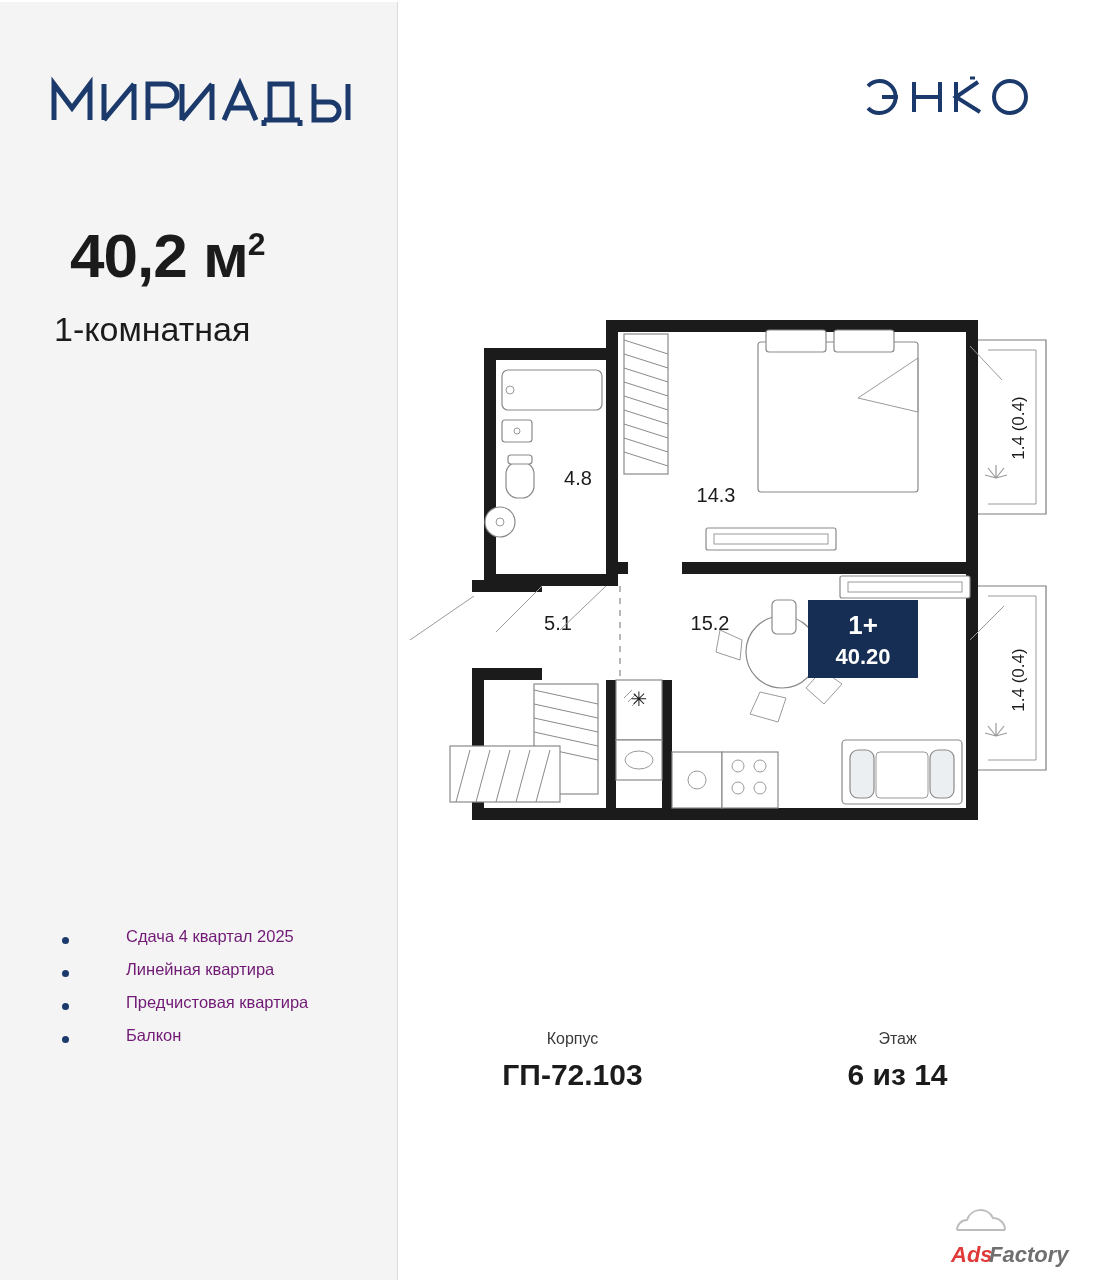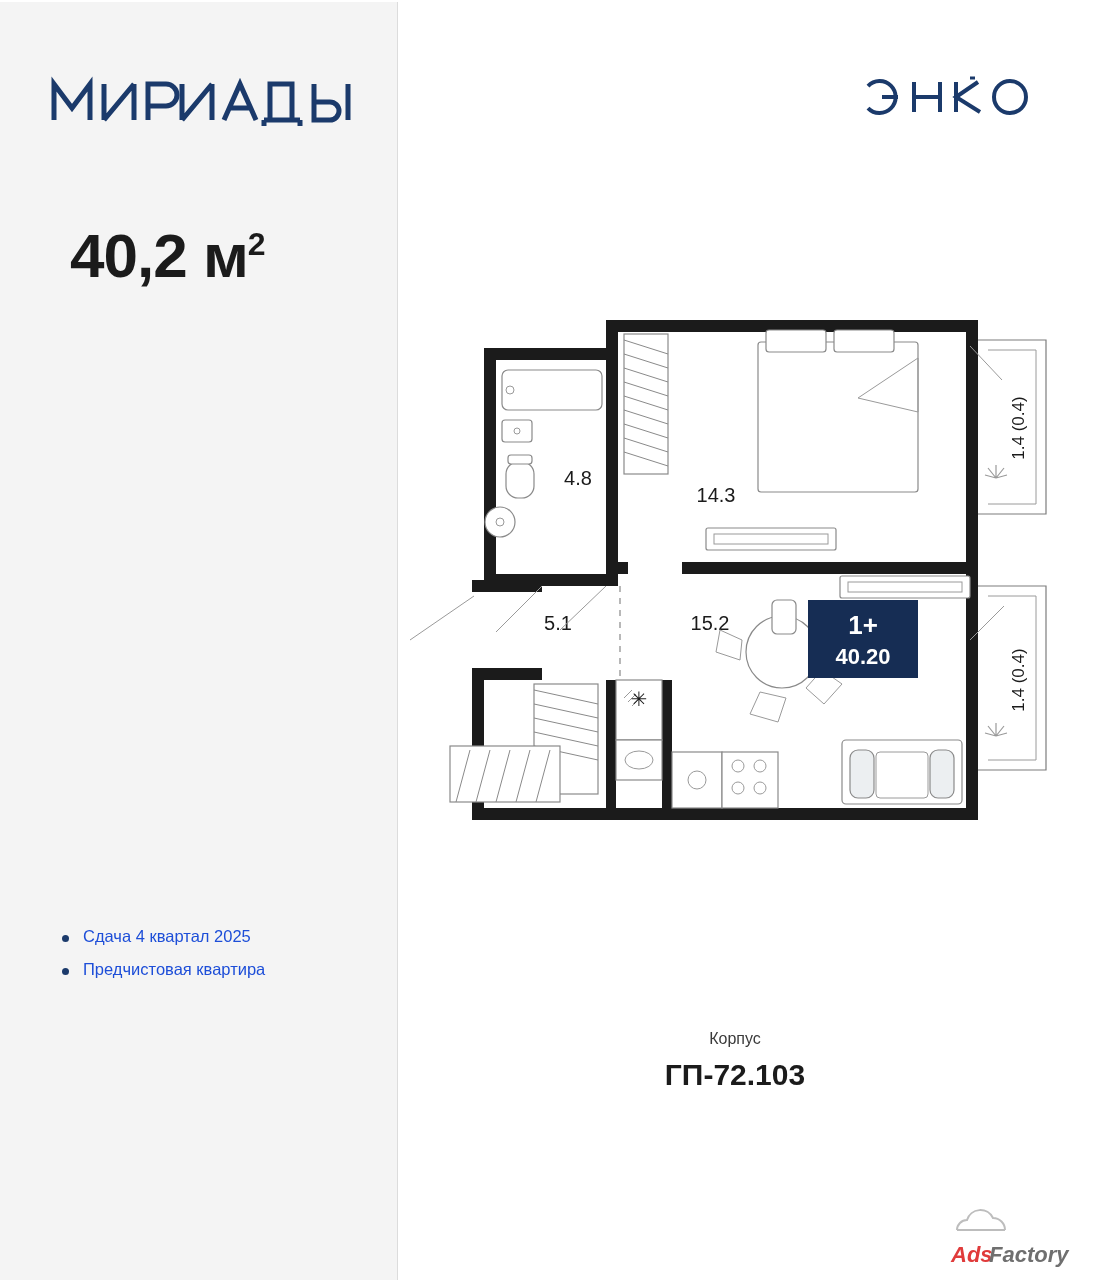--- a/index.html
+++ b/index.html
@@ -48,24 +48,25 @@
     letter-spacing: 0px;
   }
 
   #features {
     position: absolute;
     left: 62px; top: 925px;
     width: 320px;
   }
   .feature {
     display: flex;
-    align-items: flex-start;
+    align-items: center;
     margin-bottom: 14px;
     font-size: 16.5px;
-    color: #1d4ed8;
+    color: #701a75;
+    gap: 43px;
   }
   .feature .bullet {
     width: 7px; height: 7px;
     border-radius: 50%;
     background: #1b3a6b;
     margin-right: 14px;
     margin-top: 8px;
     flex: 0 0 auto;
   }
 
@@ -135,29 +136,38 @@
 
         <path d="M266 10 V46 H282 a9 9 0 0 0 0 -18 H266 M300 10 V46"></path>
       </g>
     </svg>
   </div>
 
   <div id="area-value">
     <span>40,2 м</span><span class="sup">2</span>
   </div>
 
+  <div id="rooms-label">1-комнатная</div>
 
   <div id="features">
     <div class="feature">
       <span class="bullet"></span>
       <span>Сдача 4 квартал 2025</span>
     </div>
     <div class="feature">
       <span class="bullet"></span>
+      <span>Линейная квартира</span>
+    </div>
+    <div class="feature">
+      <span class="bullet"></span>
       <span>Предчистовая квартира</span>
+    </div>
+    <div class="feature">
+      <span class="bullet"></span>
+      <span>Балкон</span>
     </div>
   </div>
 </div>
 
 <div id="enko-logo">
   <svg width="180" height="42" viewBox="0 0 180 42" xmlns="http://www.w3.org/2000/svg">
     <g fill="none" stroke="#1b3a6b" stroke-width="4">
 
       <path d="M6 10 a16 16 0 1 1 0 22 M20 21 H36"></path>
 
@@ -305,20 +315,24 @@
     <text x="453" y="334" text-anchor="middle" fill="#ffffff" font-family="Liberation Sans, sans-serif" font-size="26" font-weight="bold">1+</text>
     <text x="453" y="364" text-anchor="middle" fill="#ffffff" font-family="Liberation Sans, sans-serif" font-size="22" font-weight="bold">40.20</text>
   </svg>
 </div>
 
 <div id="info-table">
   <div class="info-cell">
     <div class="info-label">Корпус</div>
     <div class="info-value">ГП-72.103</div>
   </div>
+  <div class="info-cell">
+    <div class="info-label">Этаж</div>
+    <div class="info-value">6 из 14</div>
+  </div>
 </div>
 
 <div id="watermark">
   <svg width="150" height="62" viewBox="0 0 150 62" xmlns="http://www.w3.org/2000/svg">
     <g fill="none" stroke="#bdbdbd" stroke-width="2">
       <path d="M12 22 a10 10 0 0 1 10 -10 a14 14 0 0 1 26 -2 a12 12 0 0 1 12 12"></path>
       <path d="M12 22 H60"></path>
     </g>
     <text x="6" y="54" font-family="Liberation Sans, sans-serif" font-size="22" font-weight="bold" fill="#e03b3b">Ads</text>
     <text x="44" y="54" font-family="Liberation Sans, sans-serif" font-size="22" font-weight="bold" fill="#6f6f6f">Factory</text>

